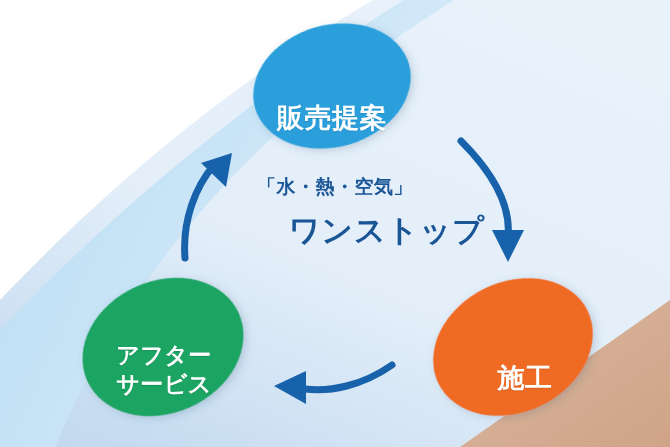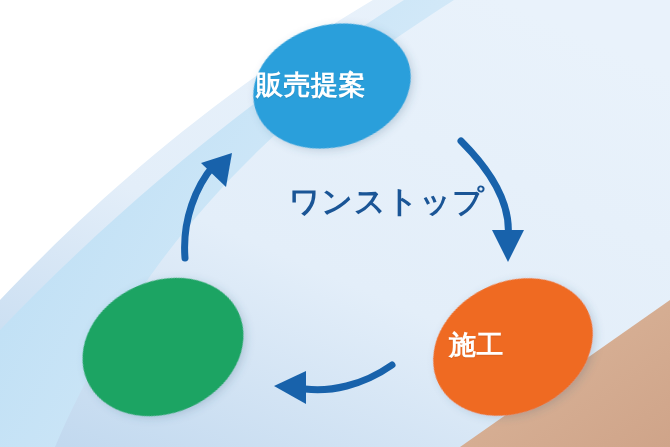--- a/index.html
+++ b/index.html
@@ -18,25 +18,27 @@
     position: absolute;
     left: 0;
     top: 0;
     width: 670px;
     height: 447px;
   }
   .node-label {
     position: absolute;
     color: #ffffff;
     font-weight: bold;
+    text-align: center;
     line-height: 1.28;
     letter-spacing: 0.5px;
     white-space: pre;
     pointer-events: none;
     text-shadow: 0 1px 1px rgba(0,0,0,0.10);
+    margin-top: 33px;
   }
   #label-sales {
     left: 256px;
     top: 68px;
     width: 152px;
     font-size: 27px;
   }
   #label-construction {
     left: 449px;
     top: 328px;
@@ -131,18 +133,21 @@
 
     <ellipse cx="513" cy="347" rx="83" ry="65" transform="rotate(-26 513 347)" fill="#ef6a22" filter="url(#softShadow)"></ellipse>
 
     <ellipse cx="163" cy="347" rx="83" ry="66" transform="rotate(-24 163 347)" fill="#1ea463" filter="url(#softShadow)"></ellipse>
   </svg>
 
   <div class="node-label" id="label-sales">販売提案</div>
 
   <div class="node-label" id="label-construction">施工</div>
 
+  <div class="node-label" id="label-aftersales">アフター
+サービス</div>
 
   <div id="center-block">
+    <div class="center-small">「水・熱・空気」</div>
     <div class="center-big">ワンストップ</div>
   </div>
 
 </div>
 
 </body></html>

